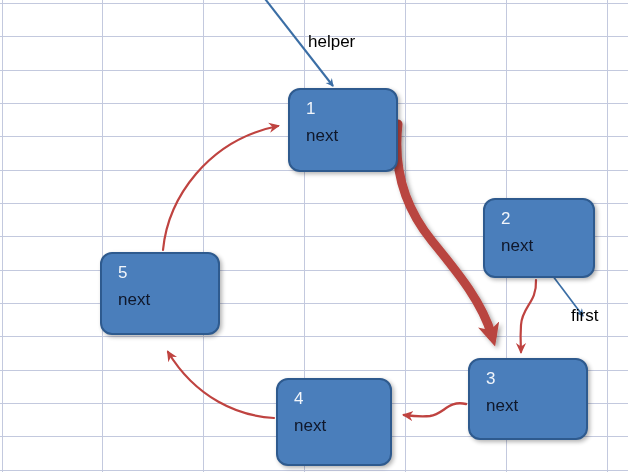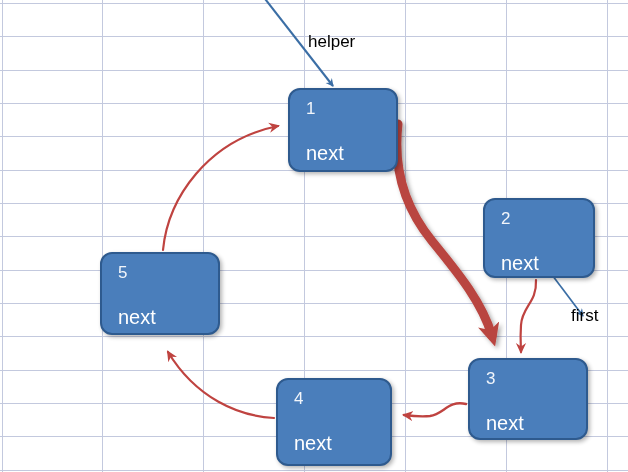--- a/index.html
+++ b/index.html
@@ -35,24 +35,24 @@
     box-shadow: 2px 2px 4px rgba(0,0,0,0.30);
     color: #ffffff;
     padding: 8px 0 0 16px;
   }
   .node .nval {
     font-size: 17px;
     line-height: 22px;
     color: #f2f6fb;
   }
   .node .nnext {
-    font-size: 20px;
+    font-size: 17px;
     line-height: 22px;
-    margin-top: 22px;
-    color: #ffffff;
+    margin-top: 5px;
+    color: #0f172a;
   }
   .label {
     position: absolute;
     z-index: 3;
     font-size: 17px;
     color: #000000;
     white-space: nowrap;
   }
 </style>
 </head>

